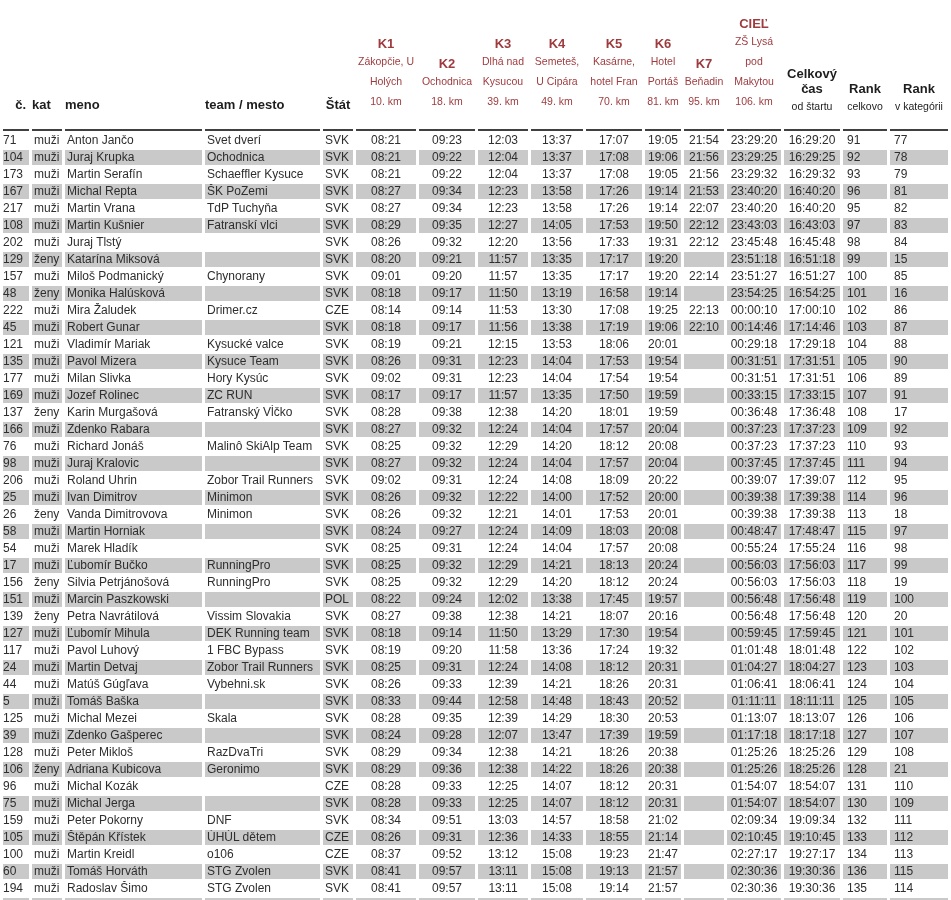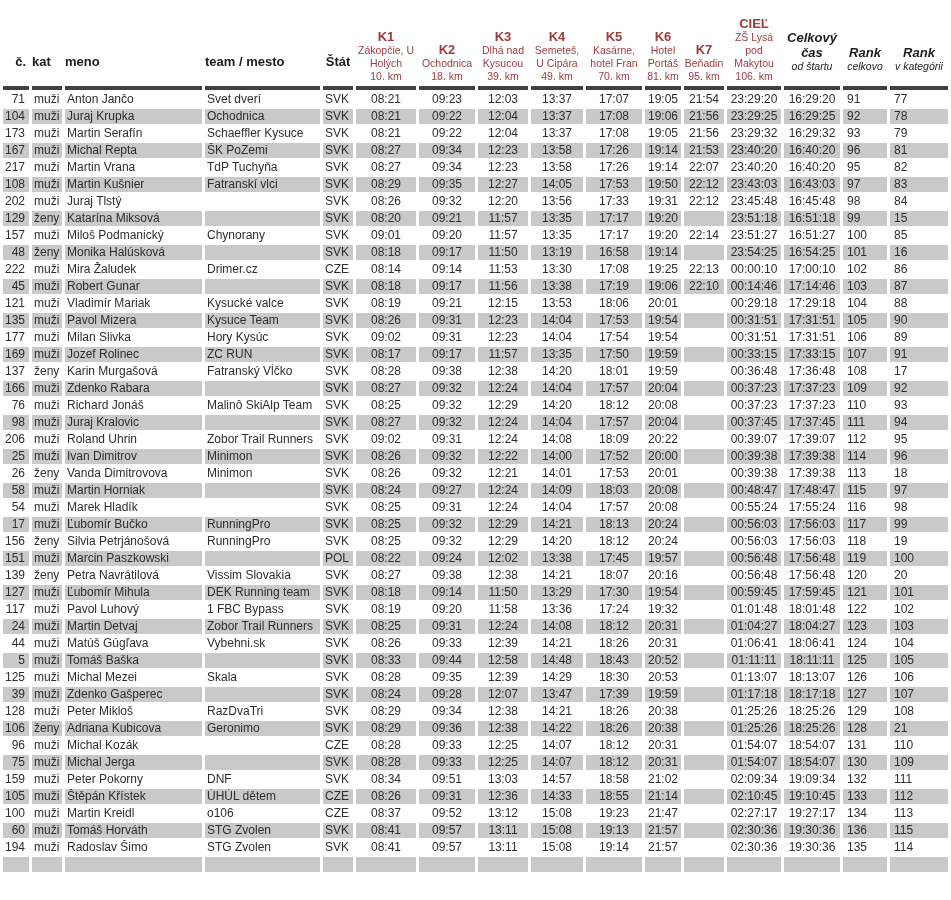--- a/index.html
+++ b/index.html
@@ -12,45 +12,45 @@
     font-family: "Liberation Sans", sans-serif;
   }
   table {
     width: 951px;
     table-layout: fixed;
     border-collapse: separate;
     border-spacing: 3px 2px;
   }
   th {
     vertical-align: bottom;
-    border-bottom: 4px solid #404040;
+    border-bottom: 2px solid #404040;
     font-weight: bold;
     color: #1d1d1d;
-    padding: 14px 0 3px 0;
+    padding: 14px 0 18px 0;
     text-align: center;
     line-height: 13px;
   }
   th.plain   { padding-bottom: 17px; }
-  th.with-sub{ padding-bottom: 13px; font-style: italic; }
+  th.with-sub{ padding-bottom: 13px; }
   th .h-label { font-size: 13px; line-height: 15px; }
-  th .h-sub   { font-size: 10.5px; font-weight: normal; line-height: 13px; }
+  th .h-sub   { font-size: 10.5px; font-weight: normal; line-height: 20px; }
   th.checkpoint .h-label, th.checkpoint .h-sub { color: #9e3b3e; }
   th.col-bib { text-align: right; padding-right: 3px; }
   th.col-kat, th.col-meno, th.col-team { text-align: left; }
   td {
     height: 15px;
     line-height: 15px;
     font-size: 12px;
     color: #2e2e2e;
     white-space: nowrap;
     overflow: hidden;
     padding: 0;
   }
   tbody tr:nth-child(even) td { background: #c9c9c9; }
-  td:nth-child(1) { text-align: right; padding-right: 4px; }
+  td:nth-child(1) { padding-right: 4px; }
   td:nth-child(2), td:nth-child(3), td:nth-child(4), td:nth-child(5) {
     text-align: left; padding-left: 2px;
   }
   td:nth-child(n+6):nth-child(-n+14) { text-align: center; }
   td:nth-child(15), td:nth-child(16) { text-align: left; padding-left: 4px; }
 </style>
 </head>
 <body>
 
 <table>

